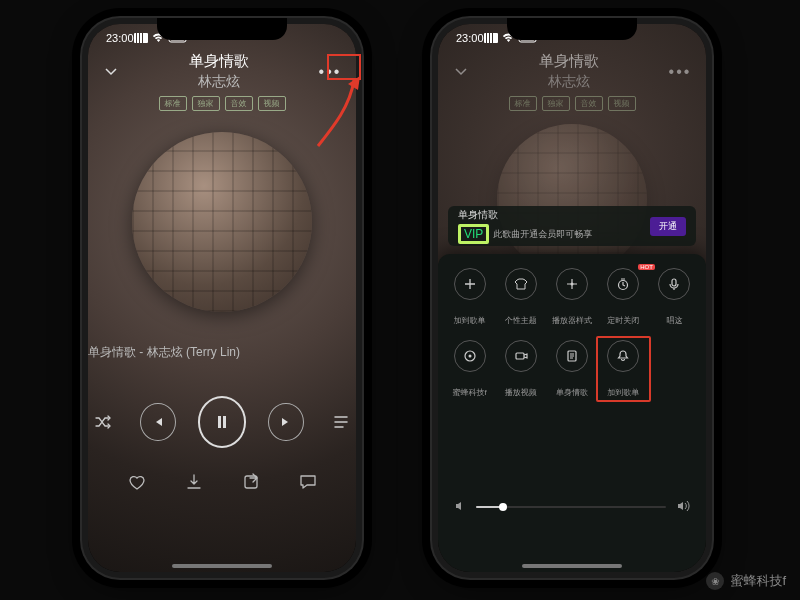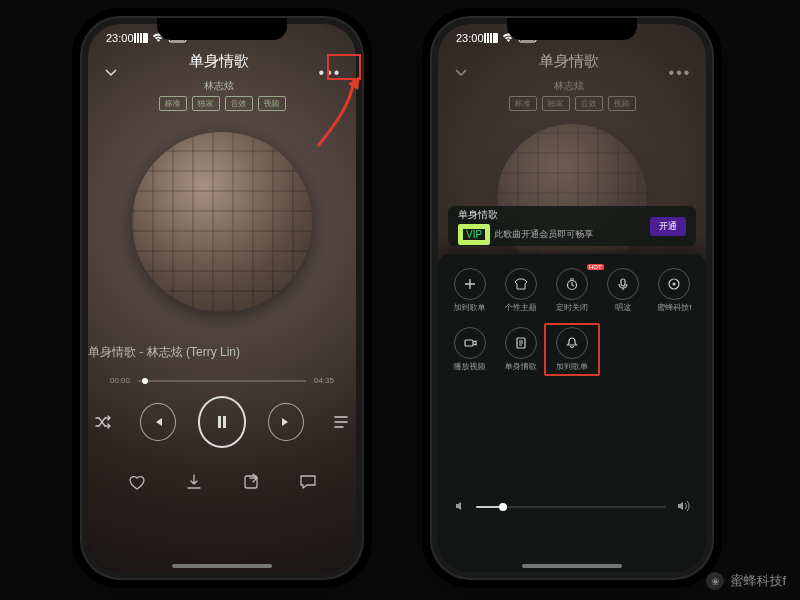--- a/index.html
+++ b/index.html
@@ -13,46 +13,46 @@
   .sbar .icons{display:flex;gap:4px;align-items:center}
   .sig,.wifi,.bat{display:inline-block}
   .sig{width:14px;height:10px;background:linear-gradient(to right,#fff 0 2px,transparent 2px 3px,#fff 3px 5px,transparent 5px 6px,#fff 6px 8px,transparent 8px 9px,#fff 9px 14px);border-radius:1px}
   .wifi svg,.bat svg{display:block}
   
   .player-bg{position:absolute;inset:0;background:radial-gradient(circle at 50% 35%,#6b5c55 0%,#4a3d38 40%,#2a2320 70%,#1a1614 100%)}
   .top{position:absolute;top:28px;left:0;right:0;display:flex;align-items:center;justify-content:space-between;padding:0 14px}
   .chev{width:18px;height:18px;display:flex;align-items:center;justify-content:center;color:#ddd}
   .title-block{flex:1;text-align:center}
   .song-title{font-size:15px;font-weight:500;color:#fff}
-  .song-artist{font-size:10px;color:#bbb;margin-top:8px}
+  .song-artist{font-size:14px;color:#bbb;margin-top:2px}
   .dots{width:24px;height:24px;display:flex;align-items:center;justify-content:center;color:#ddd;font-size:16px;letter-spacing:2px}
   .tags{position:absolute;top:72px;left:0;right:0;display:flex;gap:5px;justify-content:center}
   .tag{font-size:8px;padding:1px 5px;border:1px solid #9a8;color:#9a8;border-radius:2px}
   .art{position:absolute;top:108px;left:50%;transform:translateX(-50%);width:180px;height:180px;border-radius:50%;background:radial-gradient(circle at 40% 30%,#a89080,#5a4a40 60%,#3a2e28);box-shadow:0 4px 20px rgba(0,0,0,.5);overflow:hidden}
   .art::after{content:"";position:absolute;inset:0;background:repeating-linear-gradient(0deg,rgba(0,0,0,.15) 0 2px,transparent 2px 20px),repeating-linear-gradient(90deg,rgba(0,0,0,.15) 0 2px,transparent 2px 20px)}
   .nowline{position:absolute;top:320px;left:0;right:0;font-size:12px;color:#bbb}
   .progress{position:absolute;top:352px;left:22px;right:22px;display:flex;align-items:center;gap:8px;font-size:8px;color:#999}
   .pbar{flex:1;height:2px;background:rgba(255,255,255,.2);border-radius:1px;position:relative}
   .pbar .dot{position:absolute;left:4%;top:50%;transform:translate(-50%,-50%);width:6px;height:6px;background:#fff;border-radius:50%}
   .controls{position:absolute;top:372px;left:0;right:0;display:flex;align-items:center;justify-content:center;gap:22px}
   .cbtn{width:32px;height:32px;display:flex;align-items:center;justify-content:center;color:#ddd}
   .cbtn.big{width:48px;height:48px;border:2px solid #ddd;border-radius:50%}
   .cbtn.med{width:36px;height:36px;border:1.5px solid #aaa;border-radius:50%}
   .actions{position:absolute;top:444px;left:0;right:0;display:flex;justify-content:space-around;padding:0 20px}
   .abtn{width:28px;height:28px;display:flex;align-items:center;justify-content:center;color:#bbb}
   
   .dimbg{position:absolute;inset:0;background:radial-gradient(circle at 50% 25%,#4a3d38 0%,#2a2320 50%,#151210 100%)}
   .sheet{position:absolute;left:0;right:0;bottom:0;top:230px;background:#121715;border-radius:12px 12px 0 0;box-shadow:0 -4px 20px rgba(0,0,0,.6)}
   .vipbar{position:absolute;top:-48px;left:10px;right:10px;height:40px;background:rgba(20,25,22,.9);border-radius:6px;display:flex;align-items:center;padding:0 10px;gap:8px}
-  .vipbadge{font-size:10px;border:5px solid #bef264;color:#2d7;border-radius:2px;padding:0 3px}
+  .vipbadge{font-size:12px;border:3px solid #bef264;color:#2d7;border-radius:2px;padding:0 3px}
   .viptxt{flex:1;font-size:9px;color:#aaa}
   .viptitle{font-size:10px;color:#ddd;margin-bottom:2px}
   .vipbtn{font-size:9px;background:#4c1d95;color:#fff;padding:3px 9px;border-radius:3px}
   .grid{position:absolute;top:14px;left:0;right:0;display:grid;grid-template-columns:repeat(5,1fr);row-gap:14px;padding:0 6px}
-  .gcell{display:flex;flex-direction:column;align-items:center;gap:2px}
+  .gcell{display:flex;flex-direction:column;align-items:center;gap:15px}
   .gicon{width:30px;height:30px;border:1px solid #555;border-radius:50%;display:flex;align-items:center;justify-content:center;color:#ccc}
   .glabel{font-size:8px;color:#999;text-align:center;white-space:nowrap}
   .hot{position:absolute;top:-4px;right:-6px;font-size:6px;background:#e44;color:#fff;padding:0 2px;border-radius:2px}
   .gcell.hl{position:relative}
   .gcell.hl::after{content:"";position:absolute;inset:-4px -2px;border:2px solid #d83a2a;border-radius:2px}
   .vol{position:absolute;bottom:56px;left:16px;right:16px;display:flex;align-items:center;gap:10px;color:#888}
   .vbar{flex:1;height:2px;background:#333;border-radius:1px;position:relative}
   .vbar .fill{position:absolute;left:0;top:0;bottom:0;width:14%;background:#ccc;border-radius:1px}
   .vbar .knob{position:absolute;left:14%;top:50%;transform:translate(-50%,-50%);width:8px;height:8px;background:#fff;border-radius:50%}
   .cancel{position:absolute;bottom:14px;left:0;right:0;text-align:center;font-size:12px;color:#ccc}
@@ -110,27 +110,20 @@
         <span class="tag">标准</span>
         <span class="tag">独家</span>
         <span class="tag">音效</span>
         <span class="tag">视频</span>
       </div>
 
       <div class="art"></div>
 
       <div class="nowline">单身情歌 - 林志炫 (Terry Lin)</div>
 
-      <div class="progress">
-        <span>00:00</span>
-        <div class="pbar">
-            <div class="dot"></div>
-          </div>
-        <span>04:35</span>
-      </div>
 
       <div class="controls">
         <div class="cbtn">
             <svg width="18" height="18" viewBox="0 0 18 18">
               <path d="M2 5h3l3 4 3-4h3M14 3l2 2-2 2M2 13h3l3-4 3 4h3M14 11l2 2-2 2" stroke="#ccc" stroke-width="1.3" fill="none" stroke-linecap="round"></path>
             </svg>
           </div>
         <div class="cbtn med">
             <svg width="14" height="14" viewBox="0 0 14 14">
               <path d="M4 3v8M11 3 5 7l6 4Z" fill="#ddd"></path>
@@ -257,20 +250,29 @@
             <div class="glabel">加到歌单</div>
           </div>
           <div class="gcell">
             <div class="gicon">
                 <svg width="14" height="14" viewBox="0 0 14 14">
                   <path d="M3 3 5 2h4l2 1 2 2-2 2v5H3V7L1 5Z" stroke="#ccc" stroke-width="1" fill="none"></path>
                 </svg>
               </div>
             <div class="glabel">个性主题</div>
           </div>
+          <div class="gcell">
+            <div class="gicon">
+                <svg width="14" height="14" viewBox="0 0 14 14">
+                  <path d="M7 2v4M7 8v4M2 7h10" stroke="#ccc" stroke-width="1.2"></path>
+                  <circle cx="7" cy="7" r="1.5" fill="#ccc"></circle>
+                </svg>
+              </div>
+            <div class="glabel">播放器样式</div>
+          </div>
           <div class="gcell" style="position:relative">
             <div class="gicon">
                 <svg width="14" height="14" viewBox="0 0 14 14">
                   <circle cx="7" cy="8" r="4.5" stroke="#ccc" stroke-width="1.2" fill="none"></circle>
                   <path d="M7 5v3l2 1M5 2h4" stroke="#ccc" stroke-width="1.2"></path>
                 </svg>
               </div>
             <span class="hot">HOT</span>
             <div class="glabel">定时关闭</div>
           </div>

